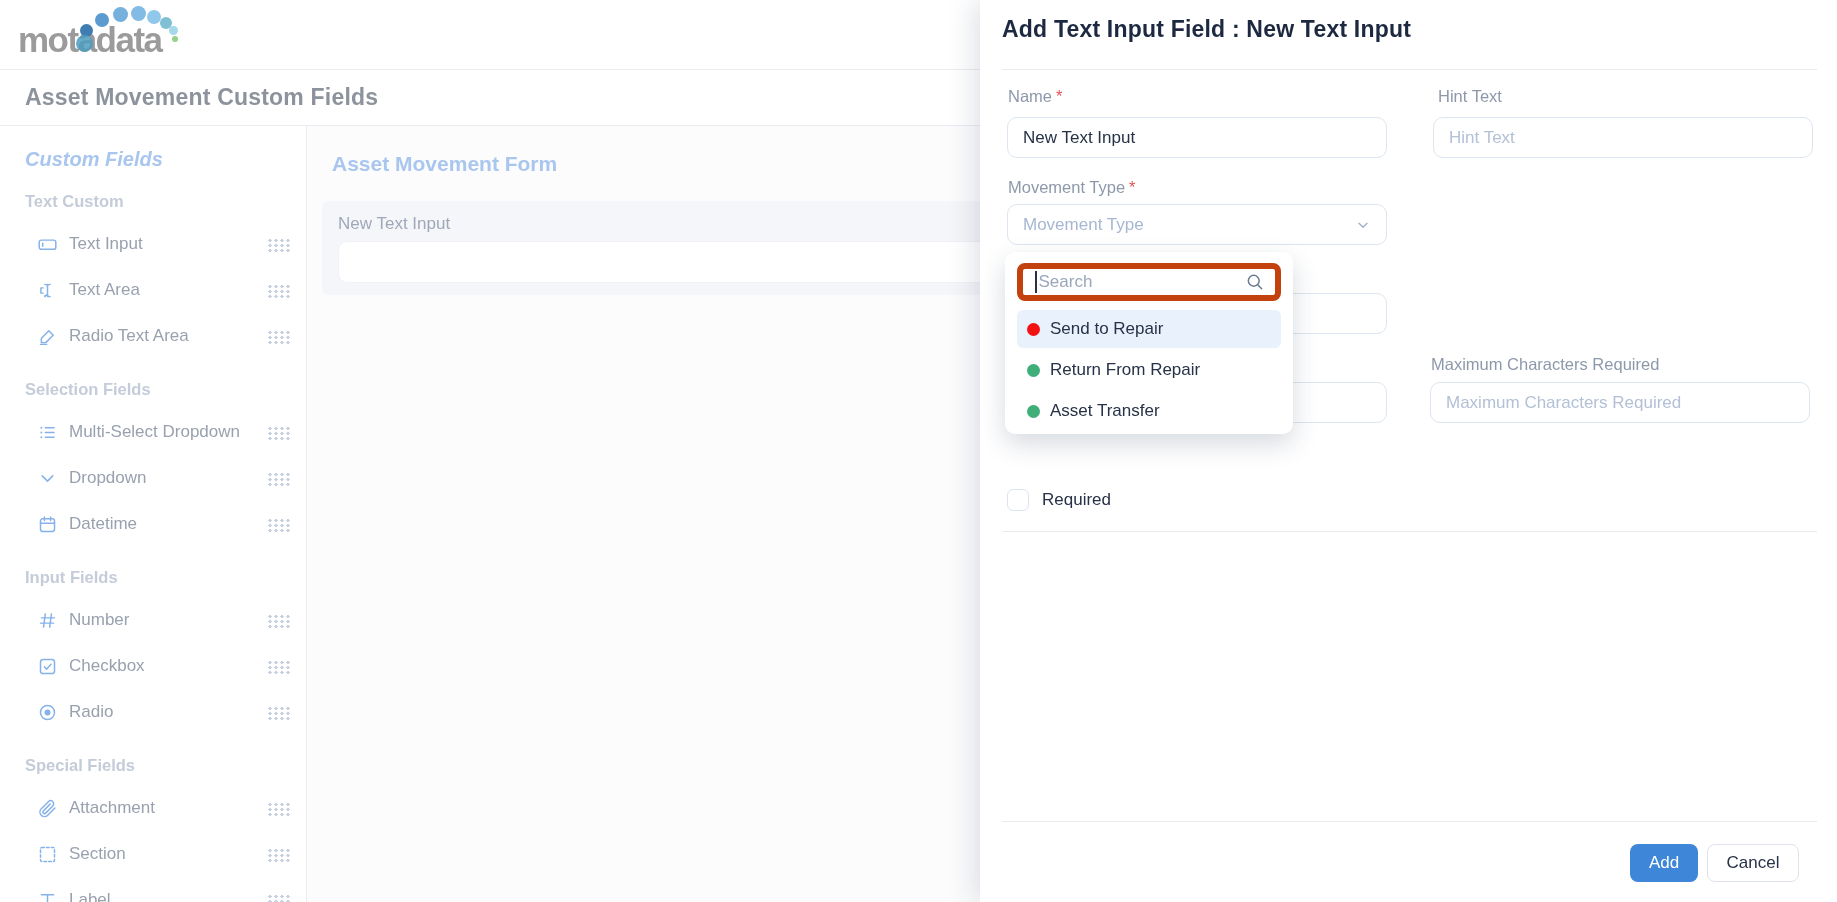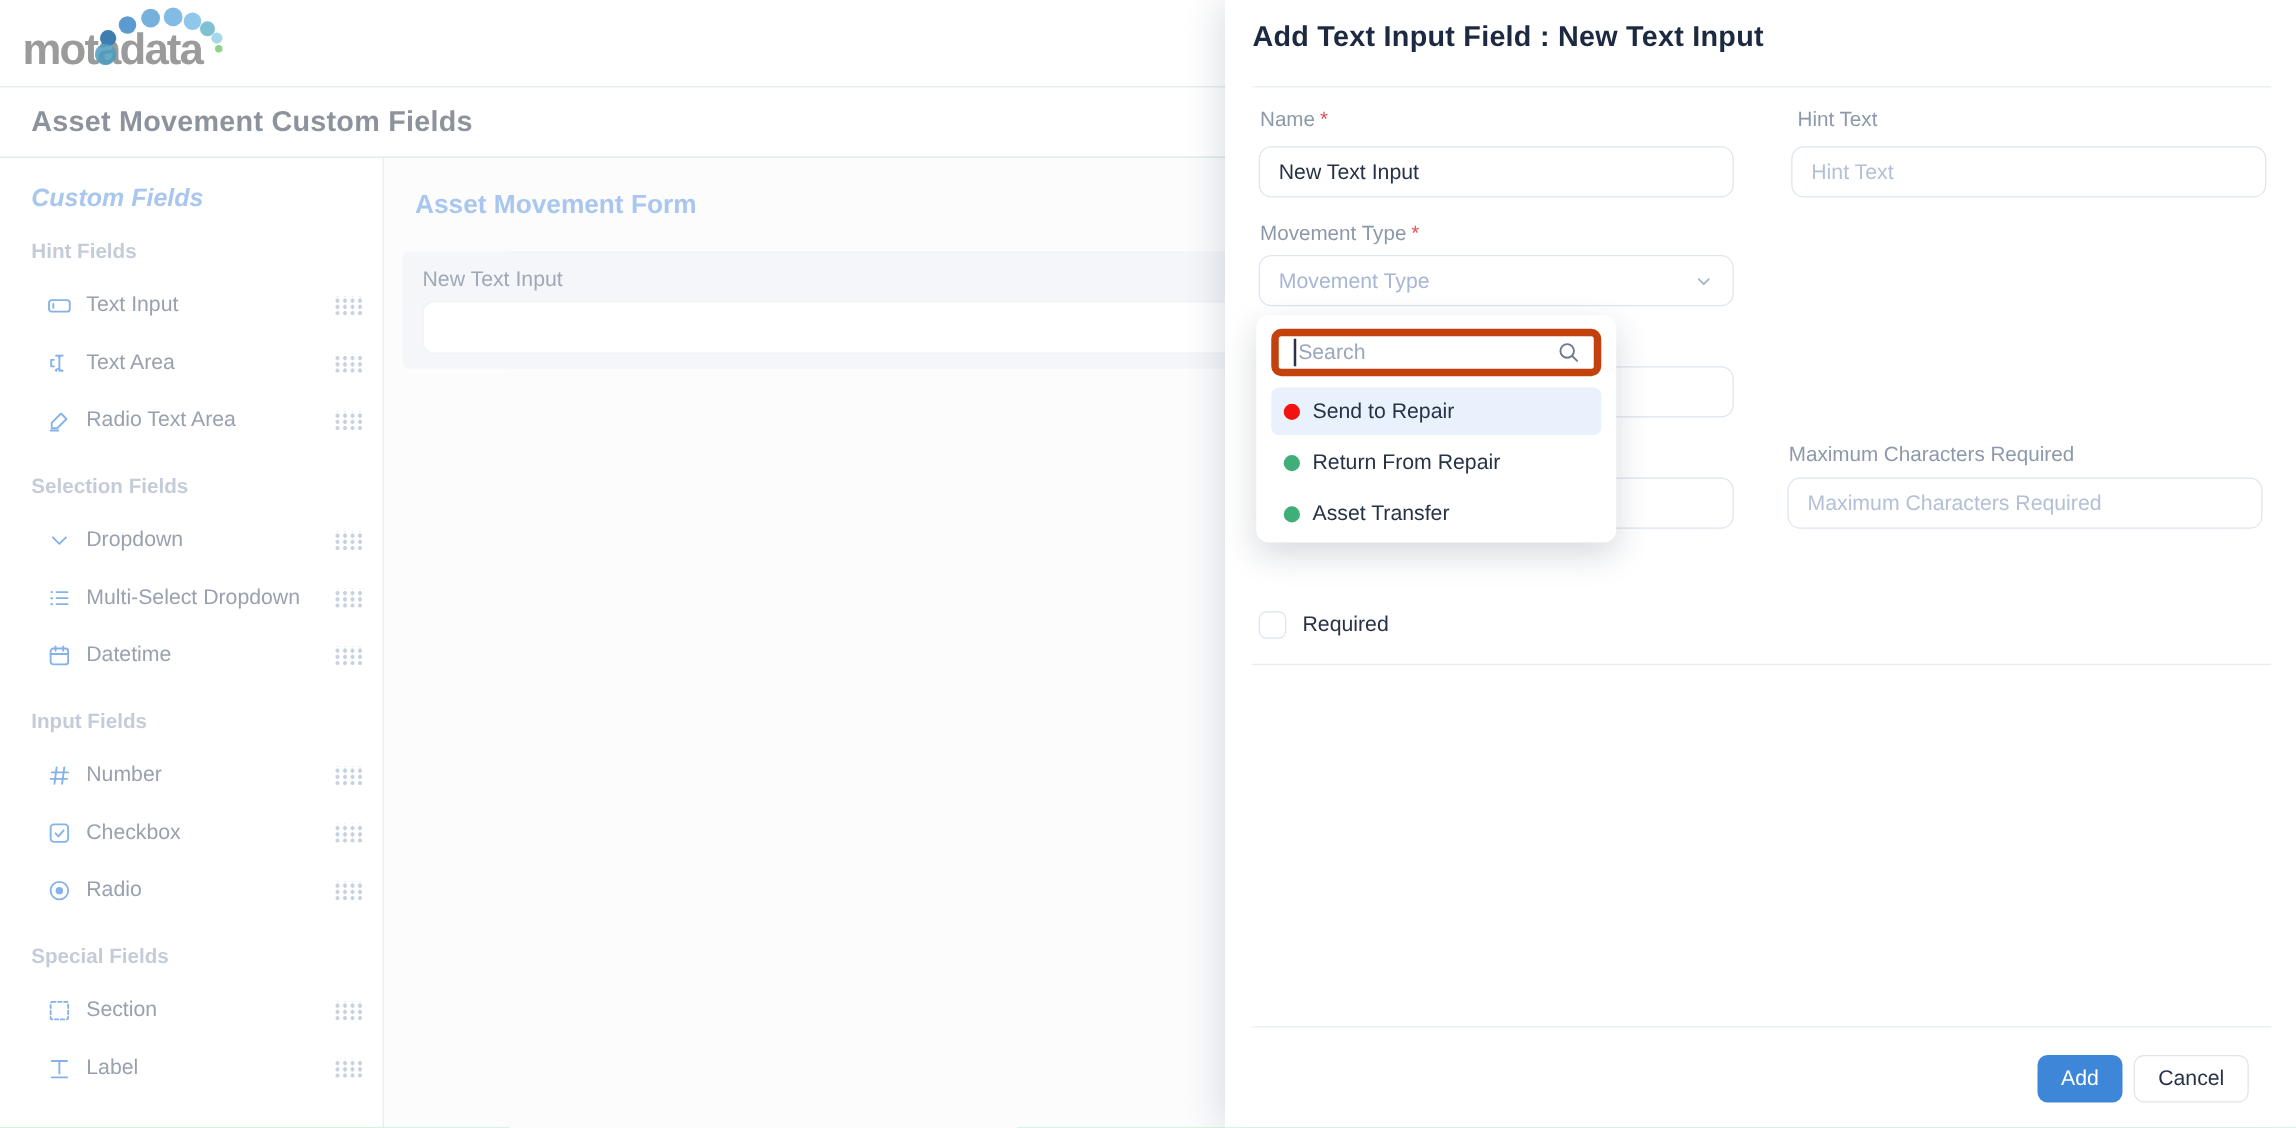--- a/index.html
+++ b/index.html
@@ -123,21 +123,21 @@
     </div>
   </div>
 
   <div class="pageheader">
     <div class="pageheader-title">Asset Movement Custom Fields</div>
   </div>
 
   <div class="sidebar">
     <div class="sb-title">Custom Fields</div>
     <div id="sidebar-groups">
-        <div class="sb-group-label">Hint Fields</div>
+        <div class="sb-group-label">Text Custom</div>
         <div class="sb-item">
           <span class="sb-icon">
             <svg viewBox="0 0 24 24">
               <rect x="2.5" y="7" width="19" height="10.5" rx="2.5"></rect>
               <path d="M6.5 10.5v3.5"></path>
             </svg>
           </span>
           <span class="sb-label">Text Input</span>
           <span class="drag-dots"></span>
         </div>
@@ -154,44 +154,44 @@
           <span class="sb-icon">
             <svg viewBox="0 0 24 24">
               <path d="M13.5 5.5l5 5L10 19H5v-5z"></path>
               <path d="M4 21h7"></path>
             </svg>
           </span>
           <span class="sb-label">Radio Text Area</span>
           <span class="drag-dots"></span>
         </div>
         <div class="sb-group-label">Selection Fields</div>
-        <div class="sb-item">
-          <span class="sb-icon">
-            <svg viewBox="0 0 24 24">
-              <path d="M6 9l6 6 6-6"></path>
-            </svg>
-          </span>
-          <span class="sb-label">Dropdown</span>
-          <span class="drag-dots"></span>
-        </div>
         <div class="sb-item">
           <span class="sb-icon">
             <svg viewBox="0 0 24 24">
               <circle cx="5" cy="6.5" r="1.1" fill="#85b2ea" stroke="none"></circle>
               <circle cx="5" cy="12" r="1.1" fill="#85b2ea" stroke="none"></circle>
               <circle cx="5" cy="17.5" r="1.1" fill="#85b2ea" stroke="none"></circle>
               <path d="M9.5 6.5h10M9.5 12h10M9.5 17.5h10"></path>
             </svg>
           </span>
           <span class="sb-label">Multi-Select Dropdown</span>
           <span class="drag-dots"></span>
         </div>
         <div class="sb-item">
           <span class="sb-icon">
             <svg viewBox="0 0 24 24">
+              <path d="M6 9l6 6 6-6"></path>
+            </svg>
+          </span>
+          <span class="sb-label">Dropdown</span>
+          <span class="drag-dots"></span>
+        </div>
+        <div class="sb-item">
+          <span class="sb-icon">
+            <svg viewBox="0 0 24 24">
               <rect x="4" y="5.5" width="16" height="14.5" rx="2.5"></rect>
               <path d="M4 10.5h16M8.5 3.5v4M15.5 3.5v4"></path>
             </svg>
           </span>
           <span class="sb-label">Datetime</span>
           <span class="drag-dots"></span>
         </div>
         <div class="sb-group-label">Input Fields</div>
         <div class="sb-item">
           <span class="sb-icon">
@@ -216,20 +216,29 @@
           <span class="sb-icon">
             <svg viewBox="0 0 24 24">
               <circle cx="12" cy="12" r="8"></circle>
               <circle cx="12" cy="12" r="3.4" fill="#85b2ea" stroke="none"></circle>
             </svg>
           </span>
           <span class="sb-label">Radio</span>
           <span class="drag-dots"></span>
         </div>
         <div class="sb-group-label">Special Fields</div>
+        <div class="sb-item">
+          <span class="sb-icon">
+            <svg viewBox="0 0 24 24">
+              <path d="M20.5 11.5l-8.2 8.2a5.2 5.2 0 0 1-7.4-7.4L13 4.2a3.5 3.5 0 0 1 5 5l-8.2 8.1a1.8 1.8 0 0 1-2.6-2.5l7.8-7.8"></path>
+            </svg>
+          </span>
+          <span class="sb-label">Attachment</span>
+          <span class="drag-dots"></span>
+        </div>
         <div class="sb-item">
           <span class="sb-icon">
             <svg viewBox="0 0 24 24">
               <rect x="4" y="4" width="16" height="16" rx="1.5" stroke-dasharray="3 2.4"></rect>
             </svg>
           </span>
           <span class="sb-label">Section</span>
           <span class="drag-dots"></span>
         </div>
         <div class="sb-item">

